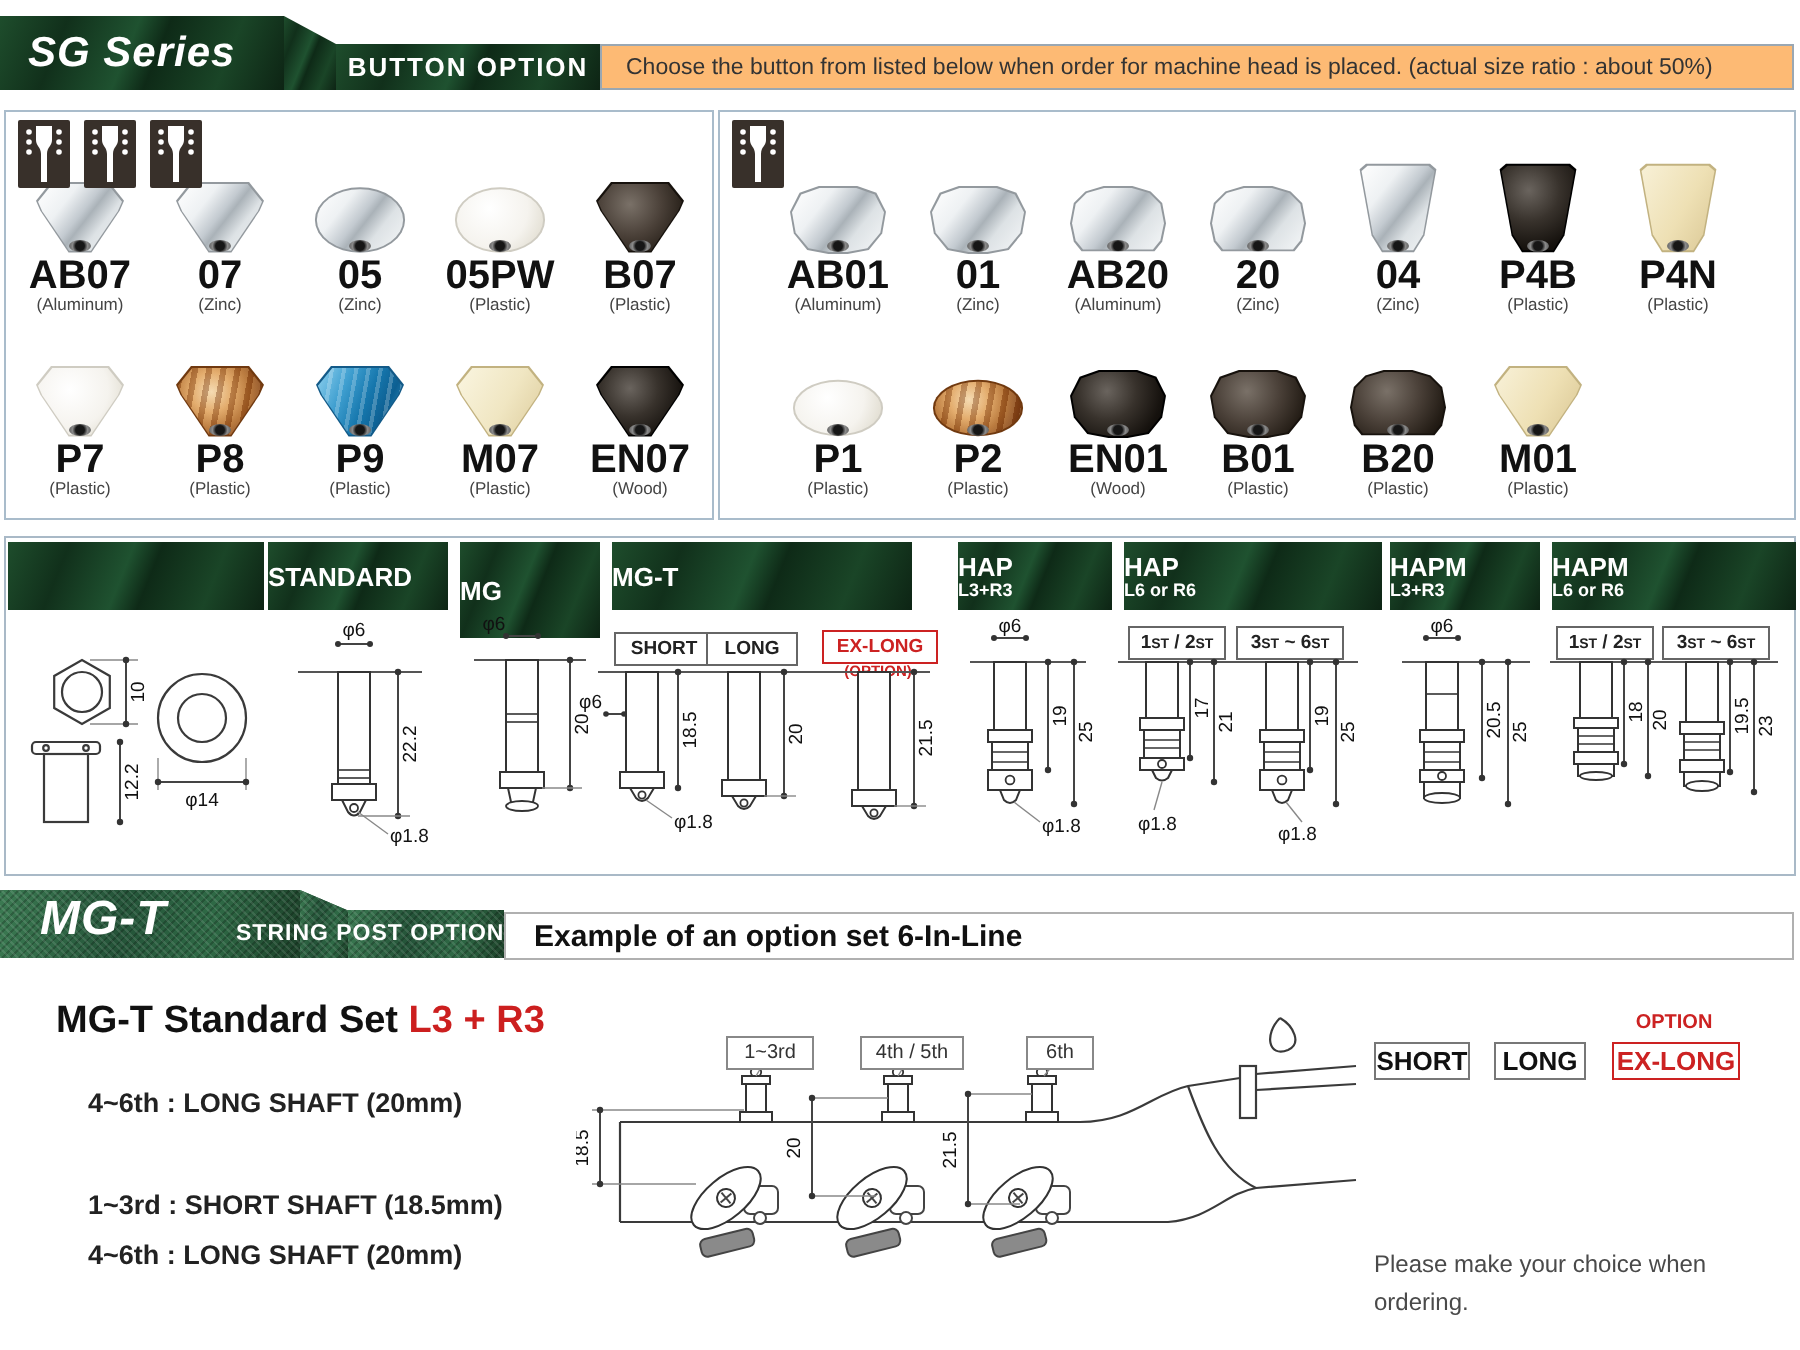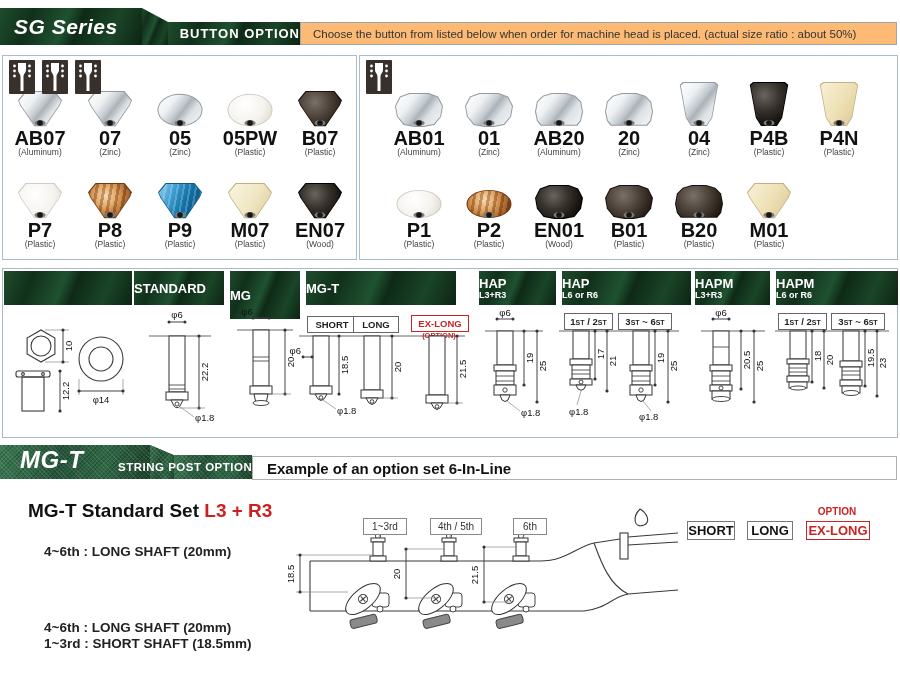--- a/index.html
+++ b/index.html
@@ -4,21 +4,21 @@
 <style>
   html,body{margin:0;padding:0;background:#fff;}
   .page{position:relative;width:900px;height:675px;background:#fff;overflow:hidden;
         font-family:"Liberation Sans",sans-serif;color:#222;}
   .abs{position:absolute;}
   .green-grad{background:linear-gradient(112deg,#1e4d2c 0%,#11301b 22%,#1f5230 45%,#0e2a17 55%,#1a4527 78%,#0d2414 100%);}
   
   .sg-tall{left:0;top:8px;width:142px;height:37px;display:flex;align-items:center;}
   .sg-title{color:#fff;font-size:21px;font-weight:bold;font-style:italic;padding-left:14px;letter-spacing:.5px;white-space:nowrap;}
   .sg-step{left:142px;top:8px;width:26px;height:37px;clip-path:polygon(0 0,100% 38%,100% 100%,0 100%);}
-  .sg-bar{left:168px;top:22px;width:132px;height:23px;display:flex;align-items:center;justify-content:flex-end;}
+  .sg-bar{left:168px;top:22px;width:132px;height:23px;display:flex;align-items:center;justify-content:center;}
   .sg-sub{color:#fff;font-size:13px;font-weight:bold;letter-spacing:1px;white-space:nowrap;}
   .instr-box{left:300px;top:22px;width:595px;height:21px;border:1px solid #9aa7b2;background:#fdba74;display:flex;align-items:center;}
   .instr-text{font-size:11.5px;color:#333;padding-left:12px;white-space:nowrap;}
   
   .panel{border:1px solid #a9bccb;background:#fff;}
   .panel-left{left:2px;top:55px;width:353px;height:203px;}
   .panel-right{left:359px;top:55px;width:537px;height:203px;}
   .hs-icons{position:absolute;top:4px;left:6px;display:flex;gap:7px;z-index:2;}
   .btn-row{position:absolute;left:0;display:flex;justify-content:flex-start;width:100%;}
   .row1{top:2px;height:100px;}
@@ -703,21 +703,21 @@
   <div class="abs mgt-title">MG-T</div>
   <div class="abs mgt-subtitle">STRING POST OPTION</div>
   <div class="abs example-box">
     <span class="example-title">Example of an option set 6-In-Line</span>
   </div>
 
   <div class="abs set-title" style="left:28px;top:500px;">
     <span>MG-T Standard Set </span><span class="red">L3 + R3</span>
   </div>
   <div class="abs set-line" style="left:44px;top:544px;">4~6th : LONG SHAFT (20mm)</div>
-  <div class="abs set-line" style="left:44px;top:636px;">1~3rd : SHORT SHAFT (18.5mm)</div>
+  <div class="abs set-line" style="left:44px;top:595px;">1~3rd : SHORT SHAFT (18.5mm)</div>
   <div class="abs set-line" style="left:44px;top:620px;">4~6th : LONG SHAFT (20mm)</div>
 
   <svg class="abs hs-svg" viewBox="0 0 395 172">
     <path class="outline" d="M22,64 H252 C278,64 288,50 306,46 L332,42"></path>
     <rect class="outline" x="332" y="36" width="8" height="26"></rect>
     <path class="outline" d="M340,40 L390,36"></path>
     <path class="outline" d="M340,48 L390,45"></path>
     <path class="outline" d="M22,114 H296 C318,112 324,100 340,97 L390,93"></path>
     <line class="outline" x1="22" y1="64" x2="22" y2="114"></line>
     <path class="outline" d="M306,46 C314,68 322,88 340,97"></path>
@@ -797,14 +797,15 @@
     <text transform="rotate(-90 190 78)" x="190" y="78" text-anchor="middle">21.5</text>
   </svg>
   <div class="pos-box" style="left:363px;top:518px;width:42px;height:15px;">1~3rd</div>
   <div class="pos-box" style="left:430px;top:518px;width:50px;height:15px;">4th / 5th</div>
   <div class="pos-box" style="left:513px;top:518px;width:32px;height:15px;">6th</div>
 
   <div class="opt-label" style="left:806px;top:506px;width:62px;">OPTION</div>
   <div class="len-box" style="left:687px;top:521px;width:46px;height:17px;">SHORT</div>
   <div class="len-box" style="left:747px;top:521px;width:44px;height:17px;">LONG</div>
   <div class="len-box red" style="left:806px;top:521px;width:62px;height:17px;">EX-LONG</div>
+  <div class="desc2" style="left:687px;top:623px;width:205px;">Please make your choice when ordering.</div>
 
 </div>
 
 </body></html>

